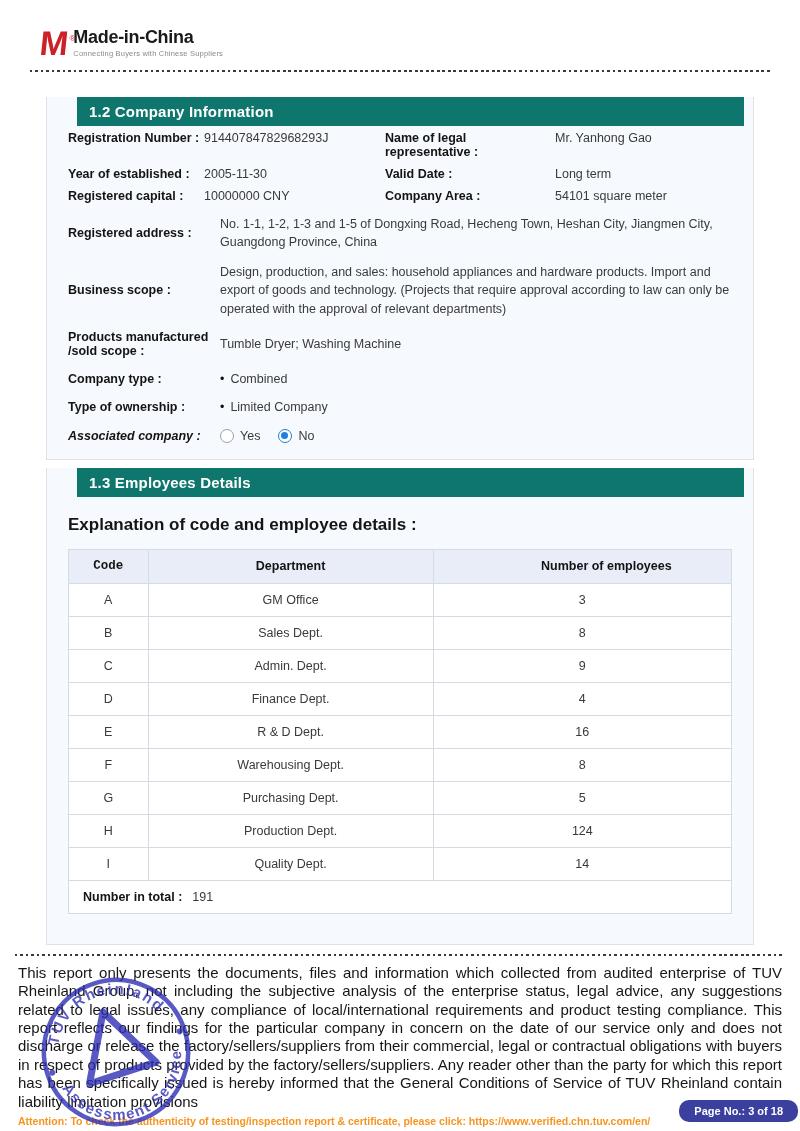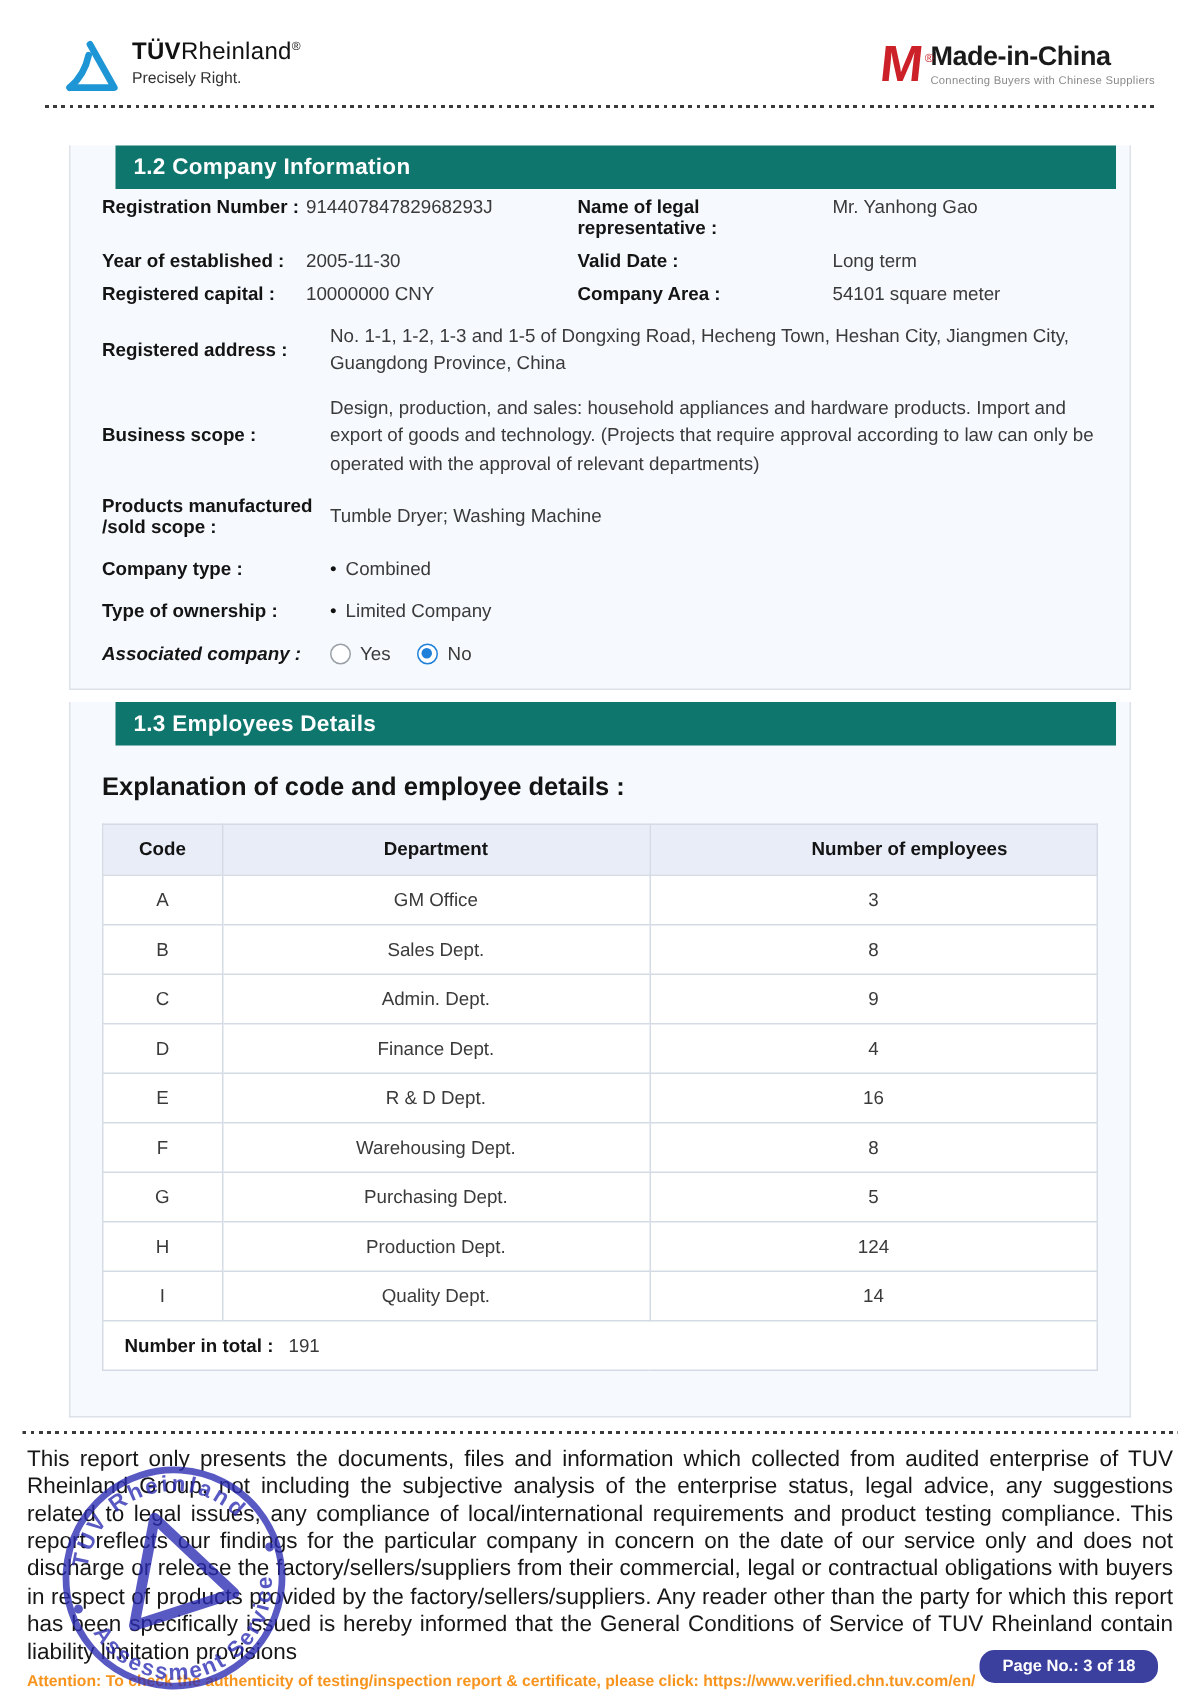--- a/index.html
+++ b/index.html
@@ -61,54 +61,44 @@
   .radio-circle.checked::after { content:""; position:absolute; left:2px; top:2px;
                   width:7px; height:7px; border-radius:50%; background:#1e80d9; }
 
   
   .explanation { font-weight:700; font-size:17px; color:#141414; margin:18px 12px 14px 12px; }
   table.emp { border-collapse:collapse; width:calc(100% - 24px); margin:0 12px;
               font-size:12.5px; background:#fff; }
   table.emp th { background:#e9edf8; font-weight:700; color:#141414; height:34px;
                  border:1px solid #d5dbe5; text-align:center; }
   table.emp td { height:33px; border:1px solid #d5dbe5; text-align:center; color:#3a3a3a; }
-  table.emp .col-code { width:12%; }
+  table.emp .col-code { width:12%;font-family:Liberation Mono, monospace; }
   table.emp .col-dept { width:43%; }
   table.emp .col-num  { width:45%;padding-left:48px; }
   table.emp td.total-cell { text-align:left; padding-left:14px; }
   .total-label { font-weight:700; color:#141414; margin-right:10px; }
 
   
   .disclaimer { margin:8px 18px 0 18px; font-size:15px; line-height:1.23; color:#161616;
                 text-align:justify; }
   .attention { margin:4px 18px 0 18px; font-size:10.5px; font-weight:700; color:#f7941e; }
   .attention a { color:#f7941e; text-decoration:none; }
 
   .stamp { position:absolute; left:36px; top:972px; width:160px; height:160px;
            opacity:.78; pointer-events:none; }
 
-  .page-badge { position:absolute; right:28px; bottom:9px; background:#3b3f9e; color:#fff;
+  .page-badge { position:absolute; right:2px; bottom:9px; background:#3b3f9e; color:#fff;
                 font-size:11px; font-weight:700; padding:5px 15px; border-radius:10px;margin-top:16px; }
 </style>
 </head>
 <body>
 
 <div>
 
   <div class="top-header">
-    <div class="tuv-logo-block">
-      <svg width="40" height="36" viewBox="0 0 44 40">
-        <path d="M22 4 L40 36 L7 36" fill="none" stroke="#1e96d6" stroke-width="5" stroke-linejoin="round" stroke-linecap="round"></path>
-        <path d="M7 36 C14 30 19 22 21 12" fill="none" stroke="#1e96d6" stroke-width="5" stroke-linecap="round"></path>
-      </svg>
-      <div>
-        <div class="tuv-text-line1"><span class="tuv-bold">TÜV</span><span>Rheinland</span><span class="sup-reg">®</span></div>
-        <div class="tuv-tagline">Precisely Right.</div>
-      </div>
-    </div>
     <div class="mic-logo-block">
       <div class="mic-m"><span>M</span><span class="mic-reg">®</span></div>
       <div>
         <div class="mic-brand">Made-in-China</div>
         <div class="mic-tagline">Connecting Buyers with Chinese Suppliers</div>
       </div>
     </div>
   </div>
   <div class="dotted-line"></div>
 

